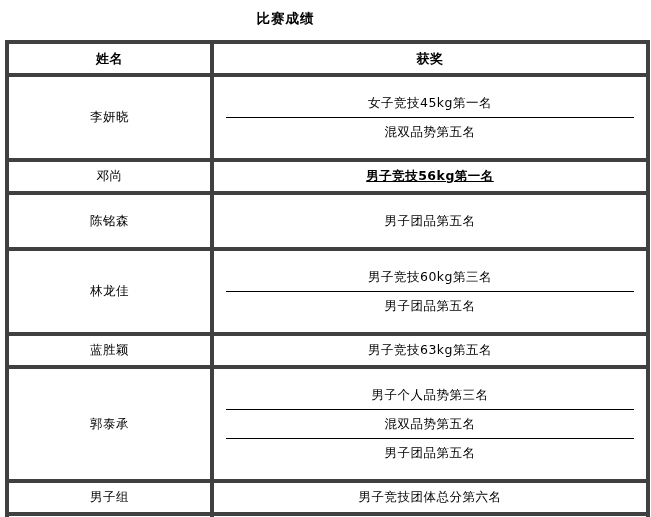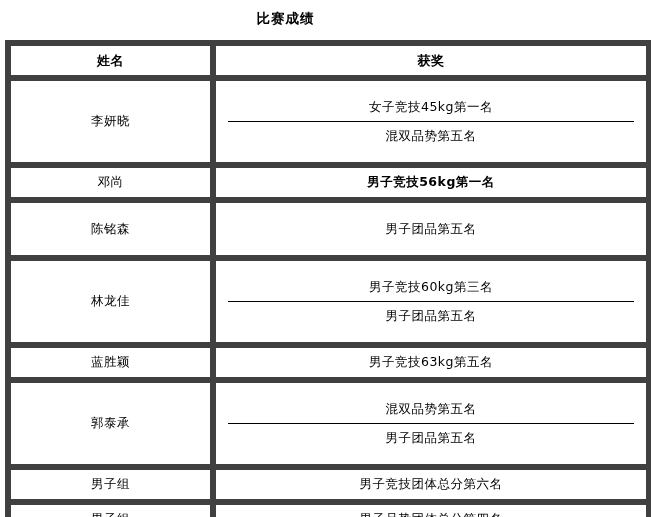--- a/index.html
+++ b/index.html
@@ -31,21 +31,21 @@
   .table-wrap {
     padding: 0 5px;
   }
   table.results {
     width: 641px;
     border-collapse: collapse;
     table-layout: fixed;
   }
   table.results th,
   table.results td {
-    border: 6px solid #404040;
+    border: 4px solid #404040;
     text-align: center;
     vertical-align: middle;
     font-size: 12.5px;
     letter-spacing: 0.5px;
   }
   table.results th {
     font-weight: bold;
     height: 27px;
     font-size: 13px;
   }
@@ -78,20 +78,21 @@
   table.inner tr:last-child td {
     border-bottom: 0;
   }
   td.award-single {
     height: 27px;
     font-size: 12.5px;
     letter-spacing: 0.5px;
   }
   .strong-line {
     font-weight: bold;
+    text-decoration: underline;
   }
 </style>
 </head>
 <body>
 
 <div class="page">
 
   <div class="doc-title">比赛成绩</div>
 
   <div class="table-wrap">
@@ -156,20 +157,23 @@
           <tr>
             <td class="name-cell">蓝胜颖</td>
             <td class="award-single">男子竞技63kg第五名</td>
           </tr>
           <tr>
             <td class="name-cell">郭泰承</td>
             <td class="award-cell">
               <table class="inner">
                 <tbody>
                   <tr>
+                    <td>男子个人品势第三名</td>
+                  </tr>
+                  <tr>
                     <td>混双品势第五名</td>
                   </tr>
                   <tr>
                     <td>男子团品第五名</td>
                   </tr>
                 </tbody>
               </table>
             </td>
           </tr>
           <tr>

